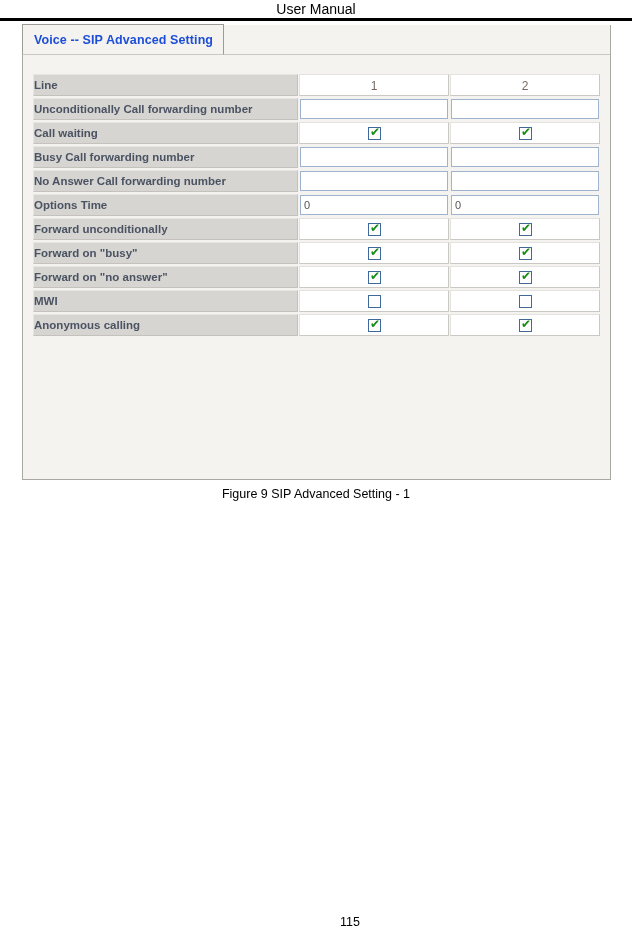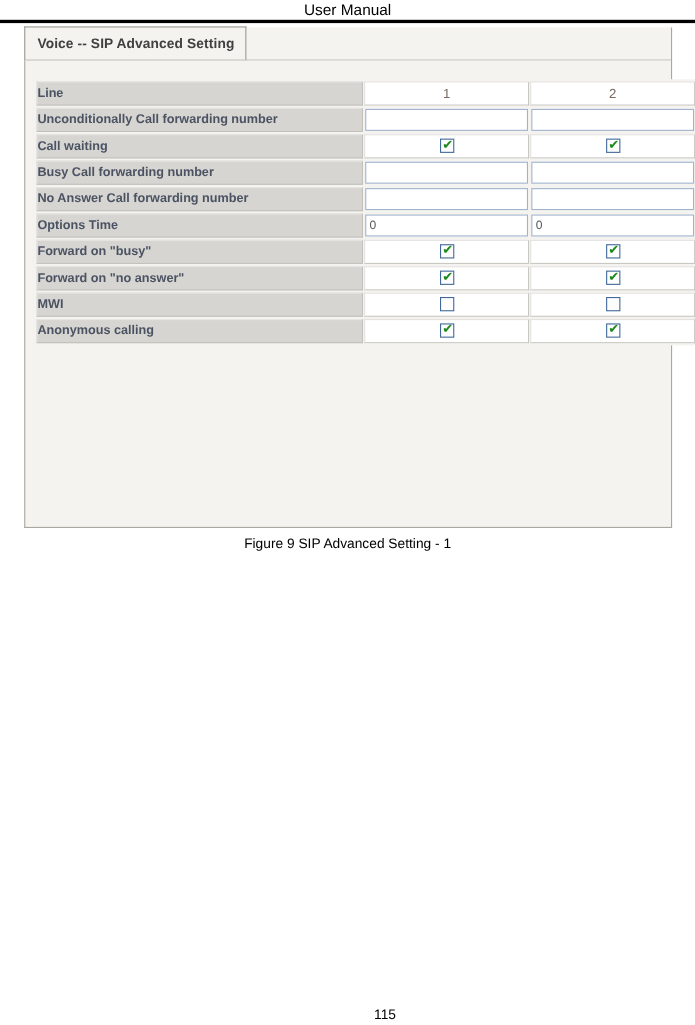--- a/index.html
+++ b/index.html
@@ -59,21 +59,21 @@
     top: -1px;
     height: 31px;
     box-sizing: border-box;
     padding: 0 10px 0 11px;
     background: #f4f3ef;
     border: 1px solid #9c9c94;
     border-bottom: 1px solid #c9c9c2;
     line-height: 30px;
     font-size: 12.5px;
     font-weight: bold;
-    color: #404040;
+    color: #1d4ed8;
     letter-spacing: 0.1px;
     white-space: nowrap;
   }
   .tab-rest {
     position: absolute;
     left: 0;
     right: 0;
     bottom: 0;
     height: 1px;
     background: #c9c9c2;
@@ -90,21 +90,21 @@
     width: 100%;
     table-layout: fixed;
     background: #f4f3ef;
   }
   table.settings td {
     padding: 0;
     height: 22px;
     vertical-align: middle;
   }
   td.label-cell {
-    width: 297px;
+    width: 265px;
     background: #d6d5d1;
     border: 1px solid #c3c2bd;
     border-top-color: #e6e5e2;
     border-left-color: #e6e5e2;
     font-size: 11.5px;
     font-weight: bold;
     color: #4b5363;
     padding-left: 10px;
     white-space: nowrap;
     box-sizing: border-box;
@@ -256,20 +256,25 @@
           <tr>
             <td class="label-cell">Options Time</td>
             <td class="value-cell input-cell">
               <input type="text" class="txt" placeholder="" value="0" style="">
             </td>
             <td class="value-cell input-cell">
               <input type="text" class="txt" placeholder="" value="0" style="">
             </td>
           </tr>
           <tr>
+            <td class="label-cell">Forward unconditionally</td>
+            <td class="value-cell"><span class="chk"><span class="mark">✔</span></span></td>
+            <td class="value-cell"><span class="chk"><span class="mark">✔</span></span></td>
+          </tr>
+          <tr>
             <td class="label-cell">Forward on "busy"</td>
             <td class="value-cell"><span class="chk"><span class="mark">✔</span></span></td>
             <td class="value-cell"><span class="chk"><span class="mark">✔</span></span></td>
           </tr>
           <tr>
             <td class="label-cell">Forward on "no answer"</td>
             <td class="value-cell"><span class="chk"><span class="mark">✔</span></span></td>
             <td class="value-cell"><span class="chk"><span class="mark">✔</span></span></td>
           </tr>
           <tr>

